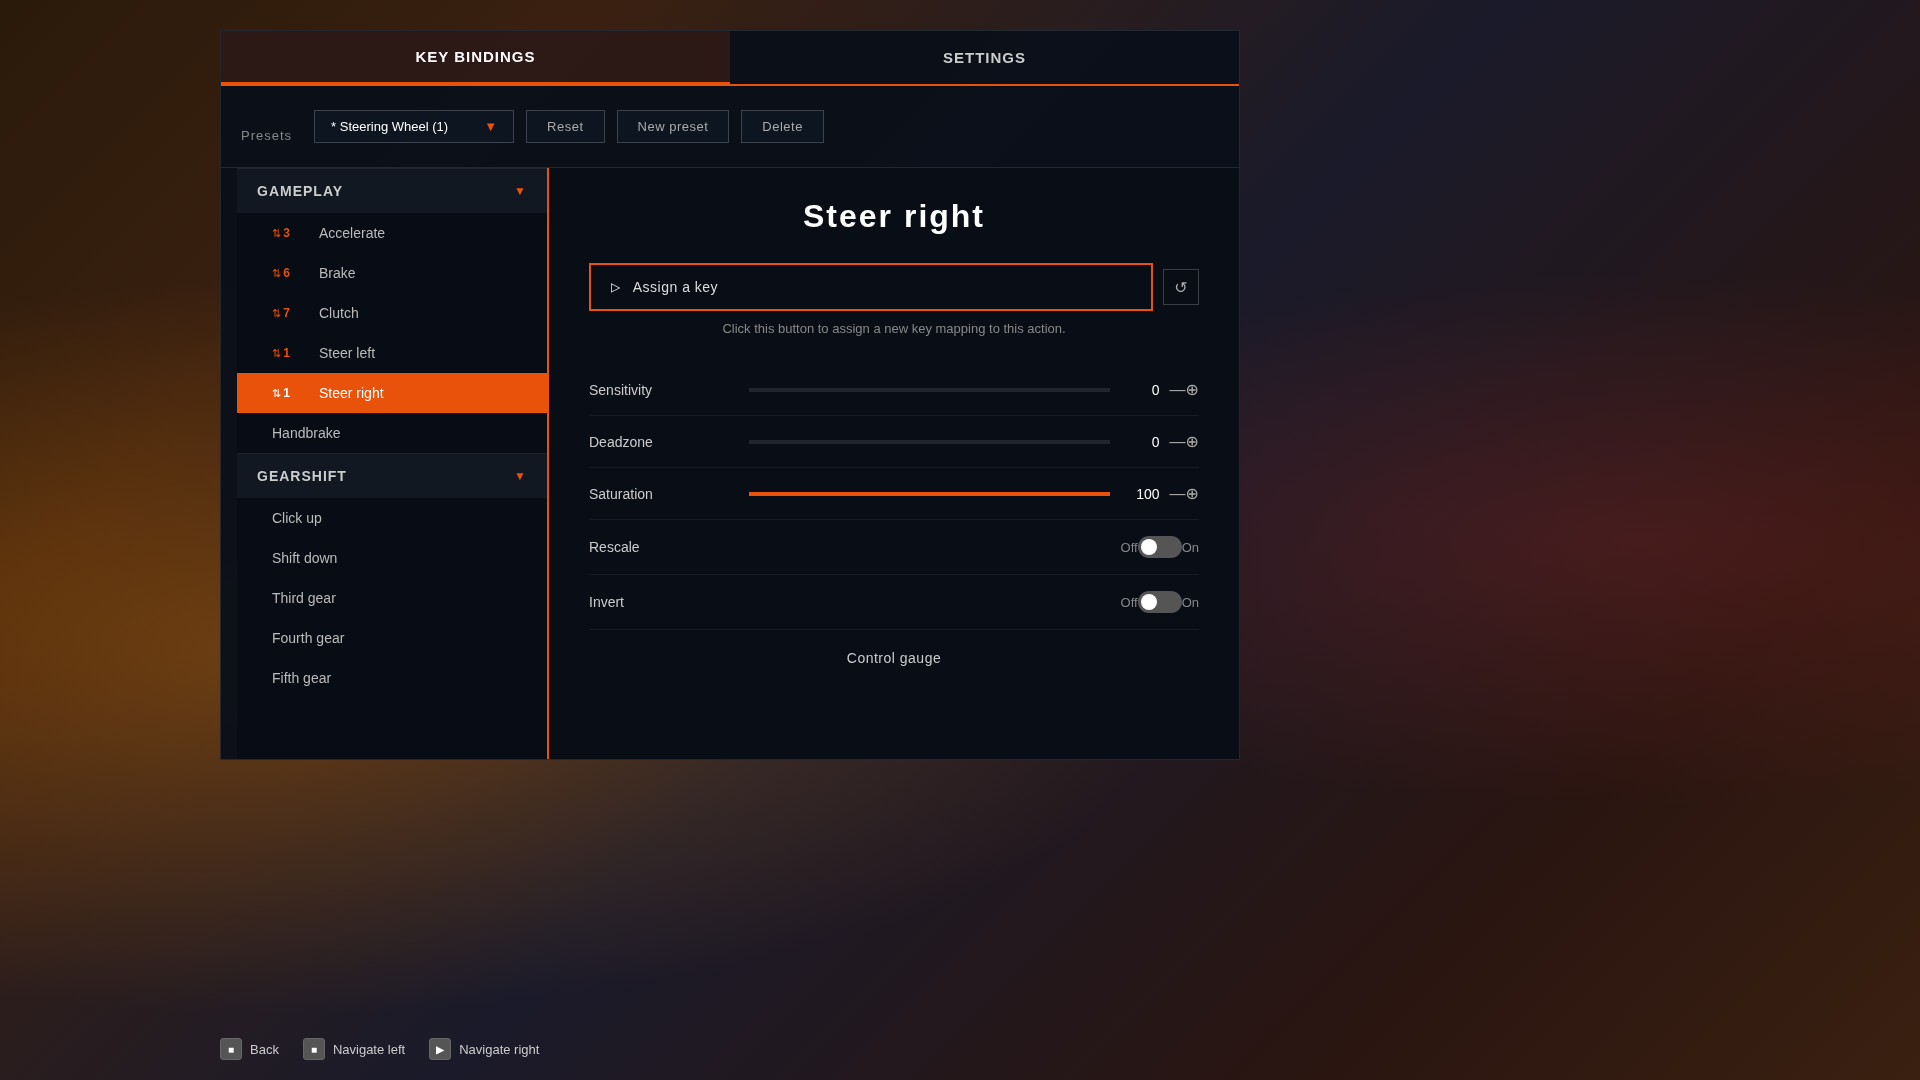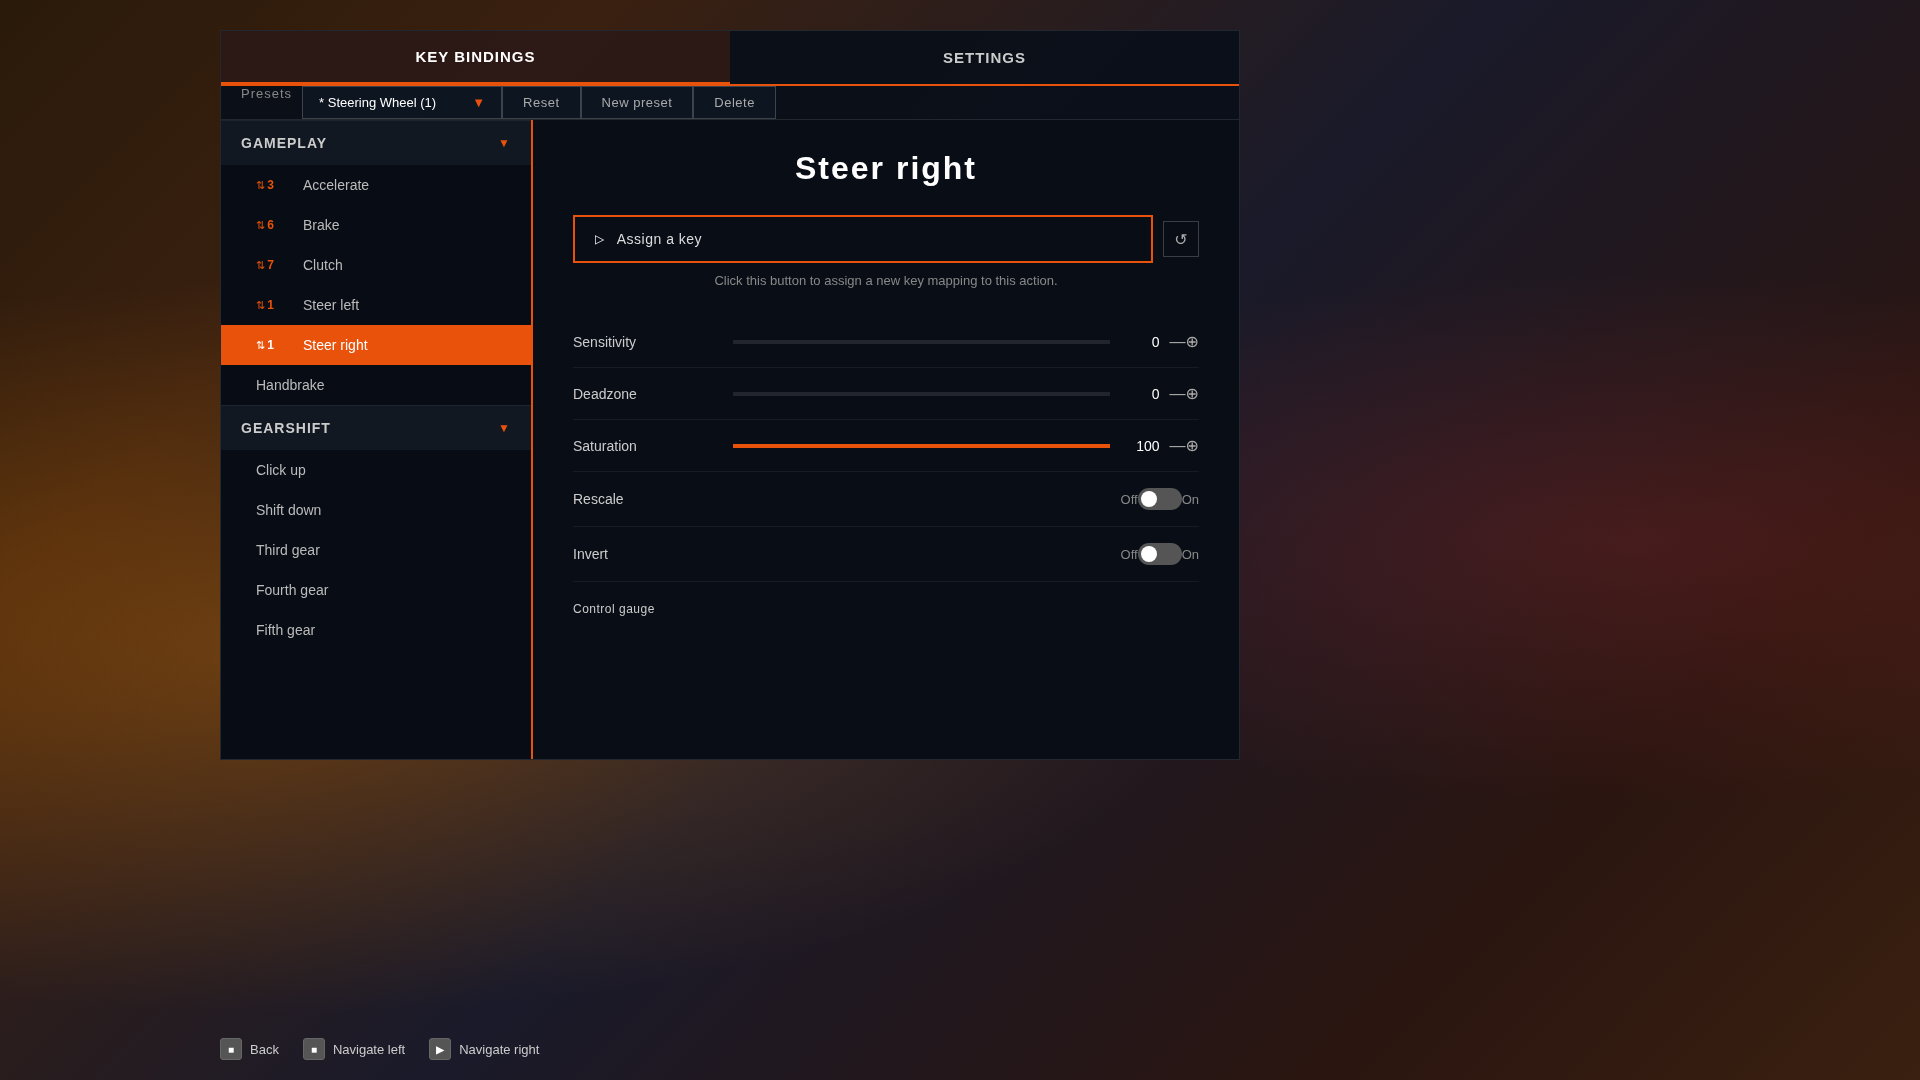--- a/index.html
+++ b/index.html
@@ -68,22 +68,23 @@
 
     .tab.active {
       color: #ffffff;
       background: rgba(232, 82, 10, 0.15);
       border-bottom: 2px solid #e8520a;
     }
 
     
     .presets-bar {
       display: flex;
-      align-items: flex-start;
-      padding: 0 20px;
+      align-items: flex-end;
+      padding: 24px 20px;
+      gap: 12px;
       border-bottom: 1px solid rgba(255,255,255,0.1);
       flex-shrink: 0;
     }
 
     .presets-label {
       color: #888;
       font-size: 13px;
       margin-right: 10px;
       letter-spacing: 1px;
     }
@@ -123,20 +124,21 @@
       overflow: hidden;
     }
 
     
     .sidebar {
       width: 312px;
       flex-shrink: 0;
       overflow-y: auto;
       border-right: 2px solid #e8520a;
       background: rgba(8, 12, 20, 0.9);
+      margin-left: 16px;
     }
 
     .sidebar::-webkit-scrollbar { width: 4px; }
     .sidebar::-webkit-scrollbar-track { background: #0d1520; }
     .sidebar::-webkit-scrollbar-thumb { background: #e8520a; }
 
     
     .category-header {
       display: flex;
       align-items: center;
@@ -355,23 +357,24 @@
       width: 16px;
       height: 16px;
       background: white;
       border-radius: 50%;
       transition: left 0.2s;
     }
 
     
     .section-label {
       color: #ccc;
-      font-size: 12px;
+      font-size: 14px;
       padding: 20px 0 10px;
       letter-spacing: 0.5px;
+      text-align: center;
     }
 
     
     .bottom-bar {
       position: absolute;
       bottom: 20px;
       left: 220px;
       display: flex;
       align-items: center;
       gap: 24px;

